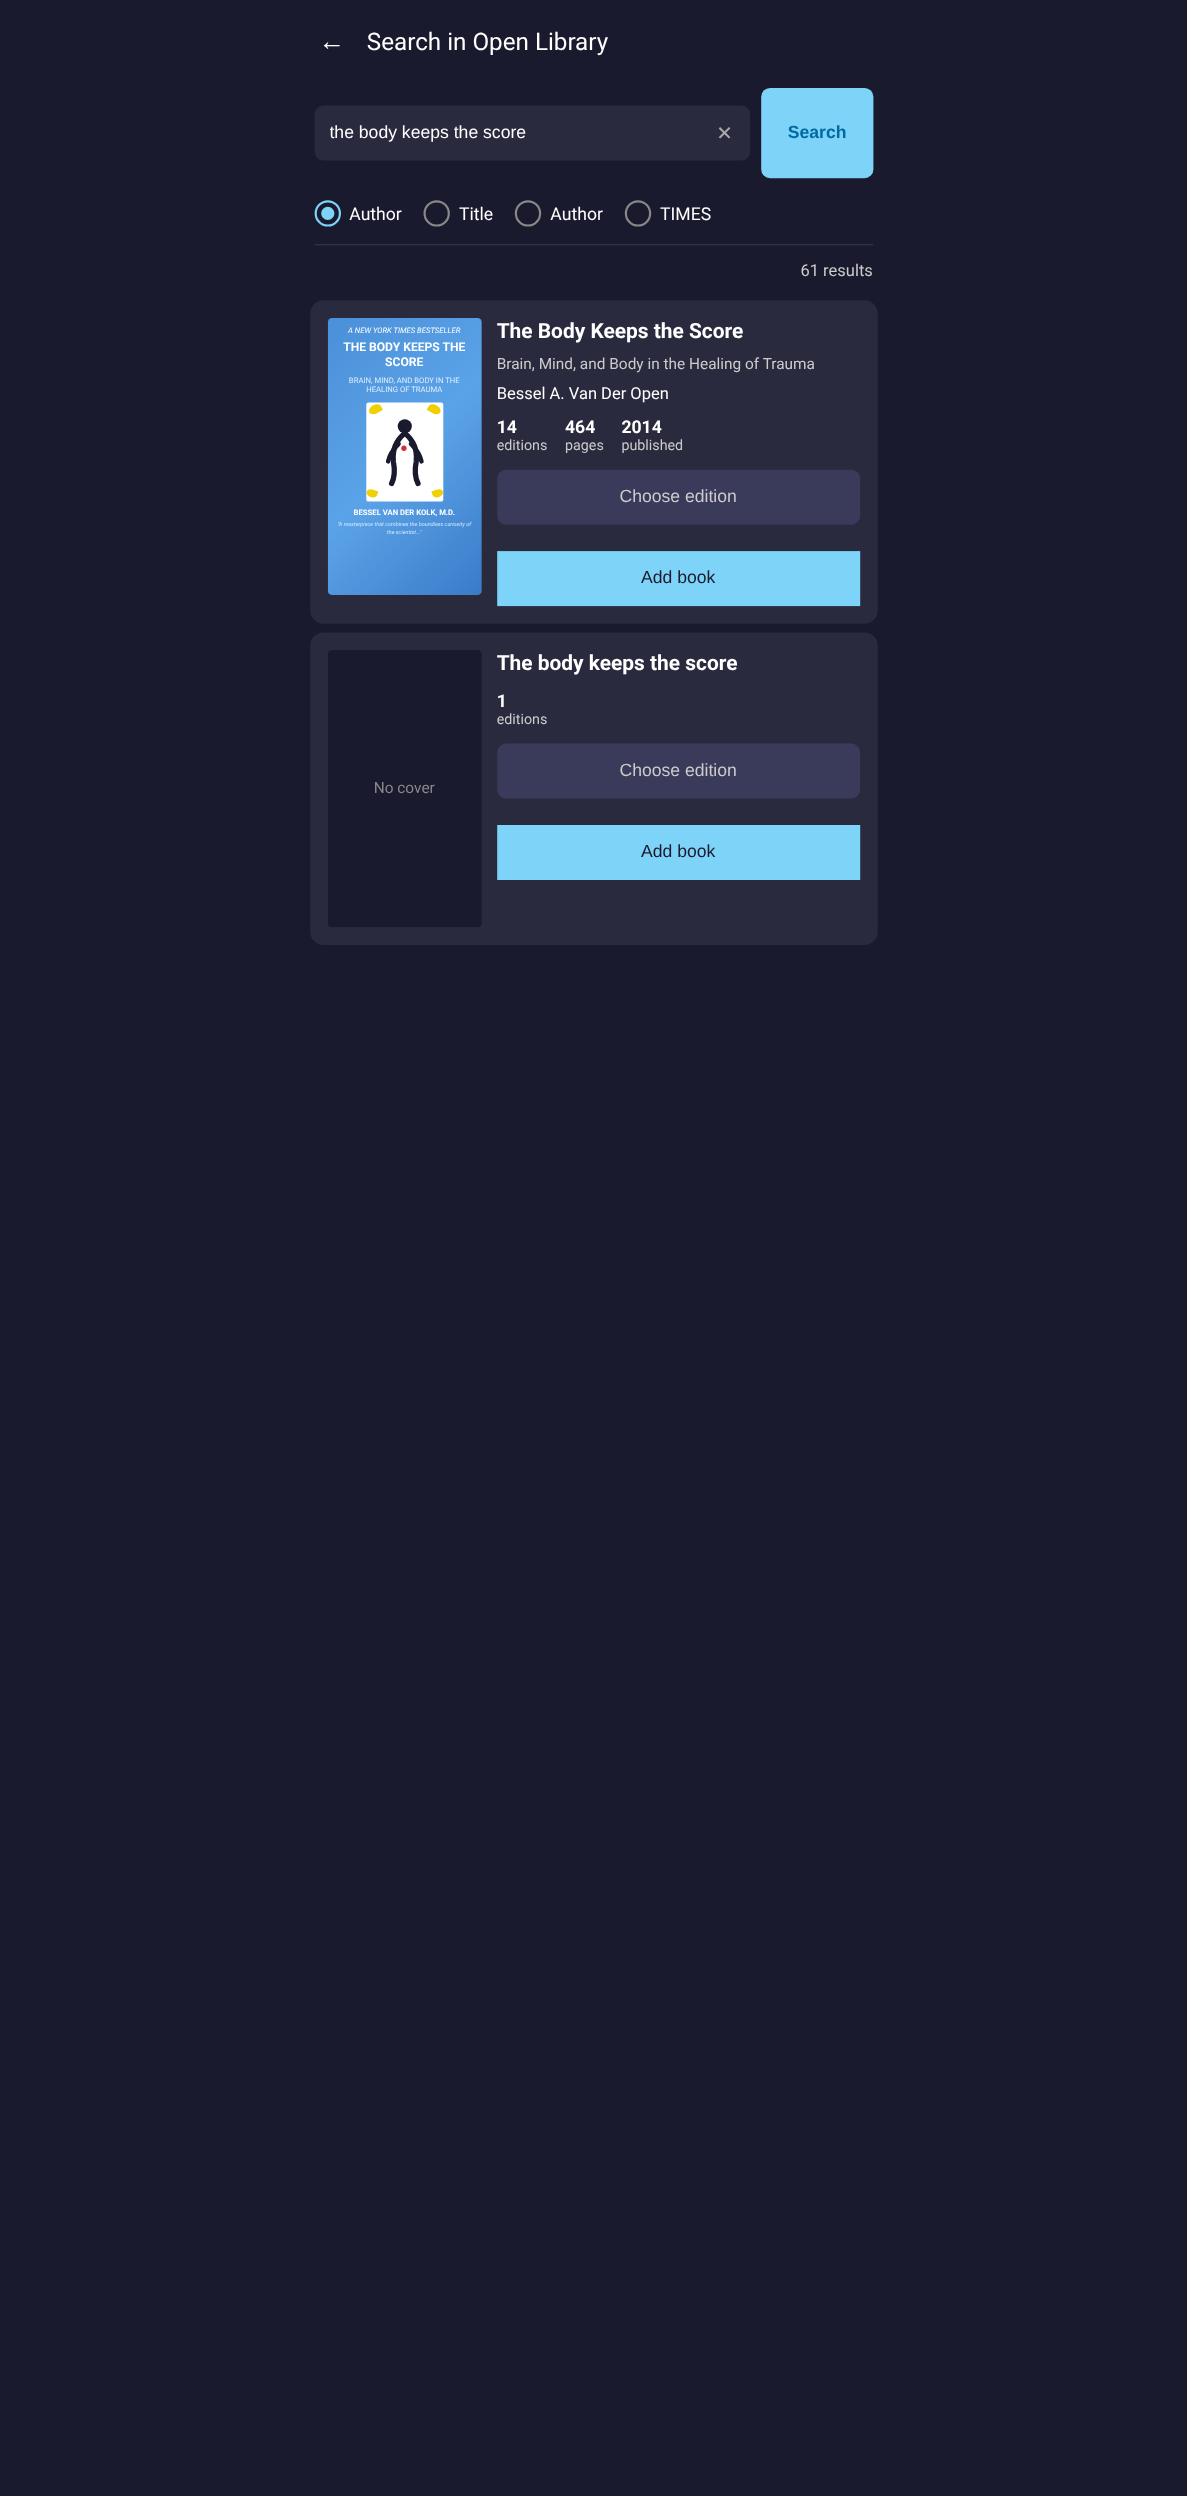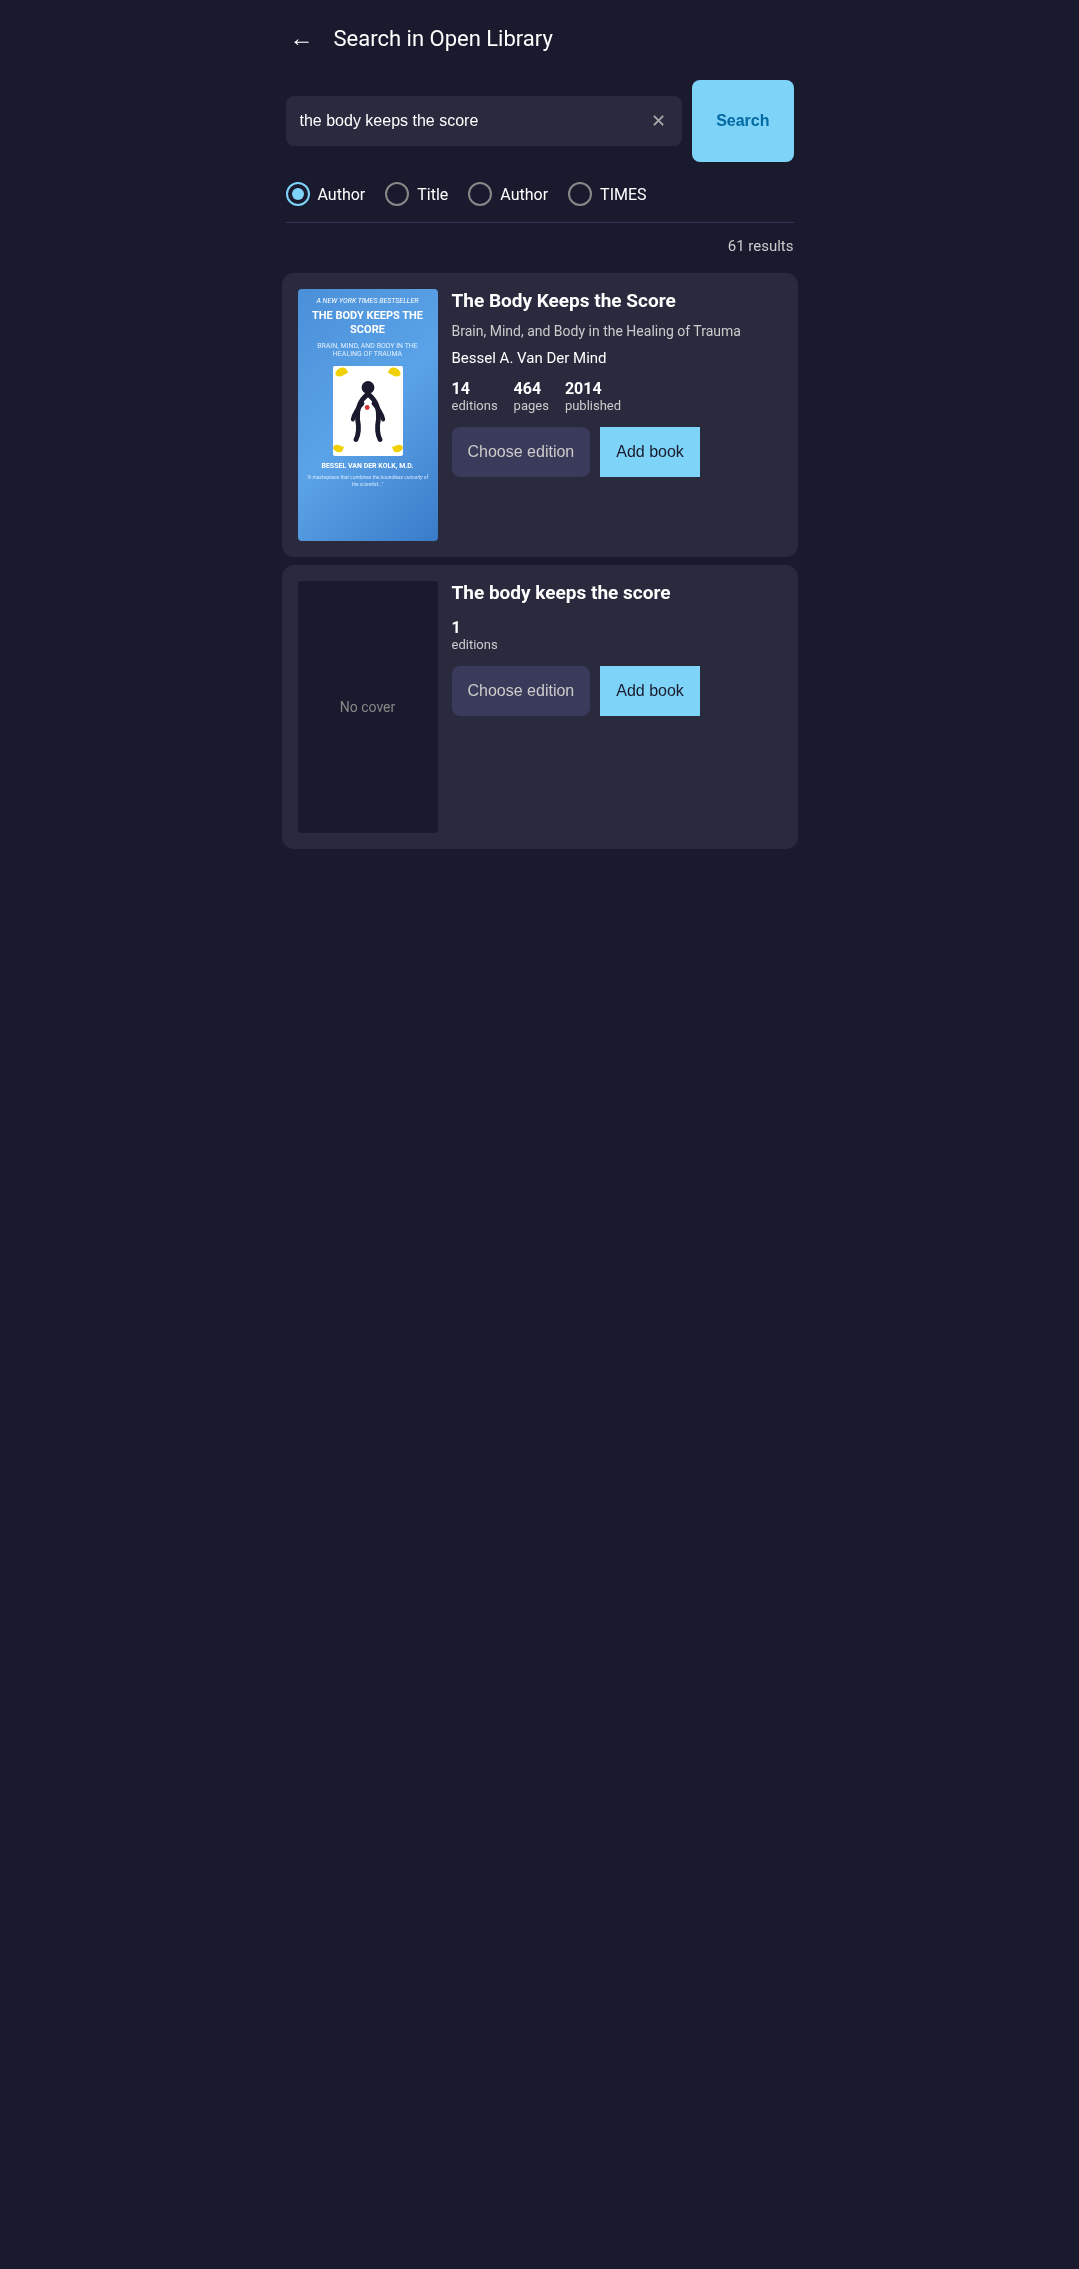--- a/index.html
+++ b/index.html
@@ -287,24 +287,23 @@
       color: #ffffff;
     }
 
     .meta-label {
       font-size: 13px;
       color: #cccccc;
     }
 
     .book-actions {
       display: flex;
-      flex-direction: row;
-      gap: 10px;
+      flex-direction: column;
+      gap: 24px;
       margin-top: 6px;
-      align-items: center;
     }
 
     .choose-edition-btn {
       background-color: #3a3a5a;
       border: none;
       border-radius: 8px;
       color: #cccccc;
       font-size: 16px;
       padding: 16px;
       cursor: pointer;
@@ -383,21 +382,21 @@
         <div style="position:absolute;bottom:4px;left:0px;width:10px;height:7px;background:#f0d000;border-radius:50% 0 50% 50%;transform:rotate(20deg);"></div>
         <div style="position:absolute;bottom:4px;right:0px;width:10px;height:7px;background:#f0d000;border-radius:0 50% 50% 50%;transform:rotate(-20deg);"></div>
       </div>
       <div class="book-cover-author">BESSEL VAN DER KOLK, M.D.</div>
       <div class="book-cover-quote">"A masterpiece that combines the boundless curiosity of the scientist..."</div>
     </div>
   </div>
   <div class="book-info">
     <div class="book-title">The Body Keeps the Score</div>
     <div class="book-subtitle">Brain, Mind, and Body in the Healing of Trauma</div>
-    <div class="book-author">Bessel A. Van Der Mind</div>
+    <div class="book-author">Bessel A. Van Der Open</div>
     <div class="book-meta">
       <div class="meta-item">
         <span class="meta-value">14</span>
         <span class="meta-label">editions</span>
       </div>
       <div class="meta-item">
         <span class="meta-value">464</span>
         <span class="meta-label">pages</span>
       </div>
       <div class="meta-item">

